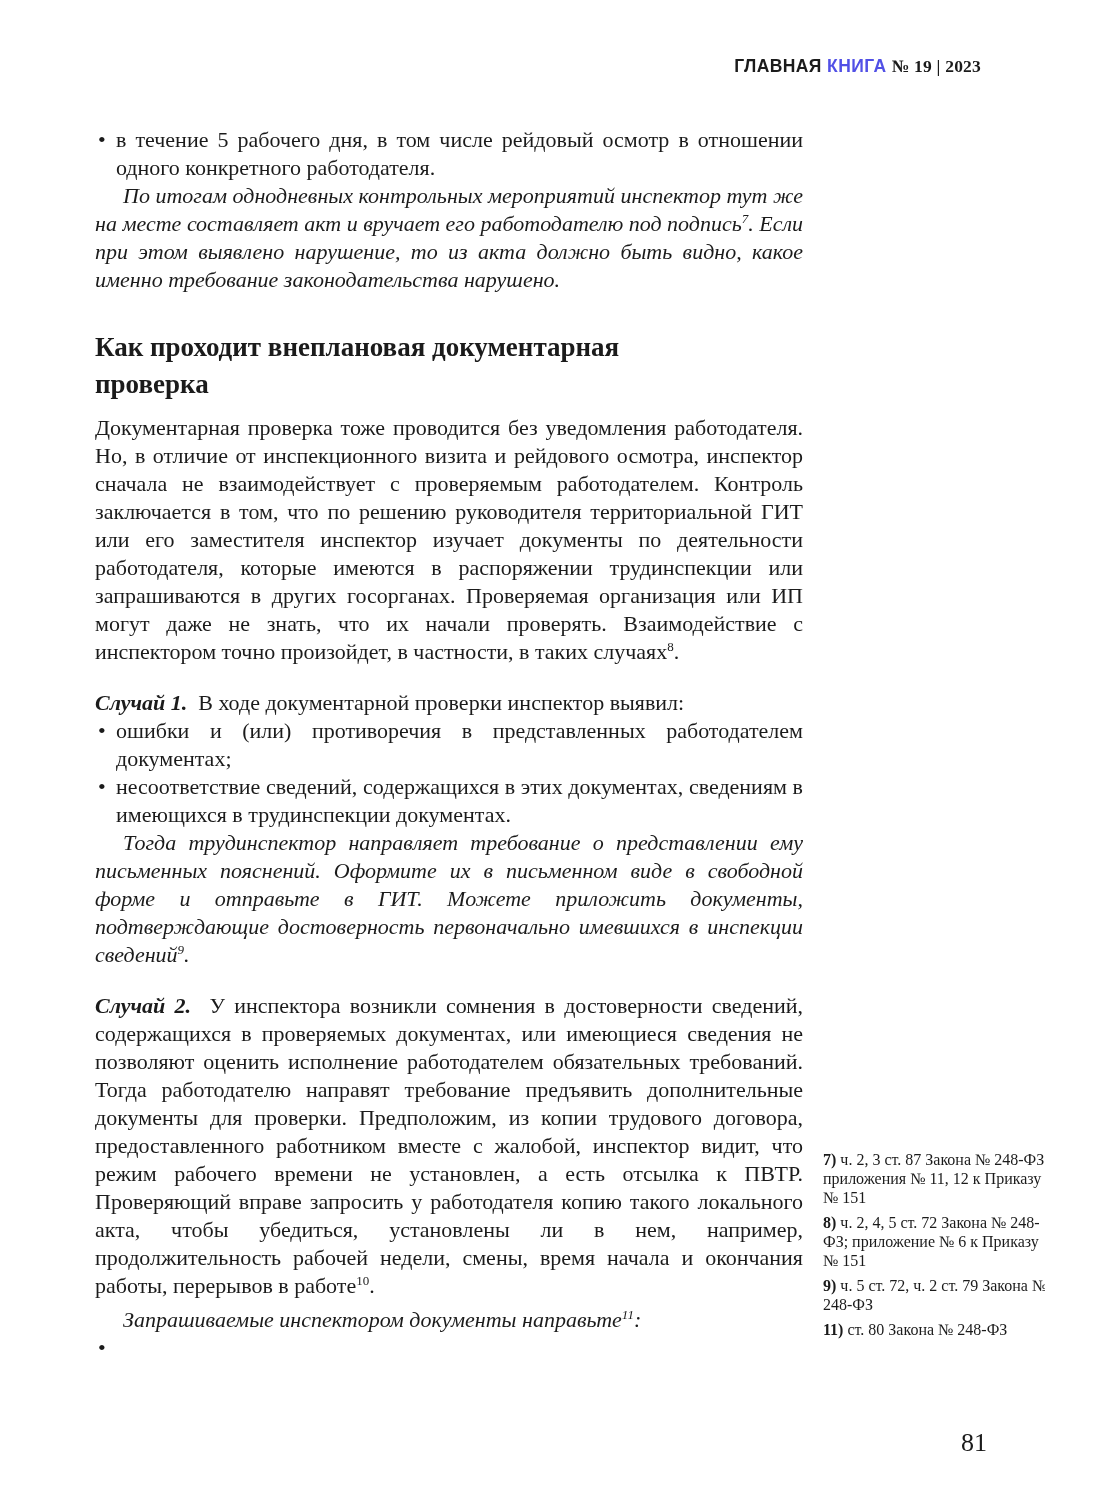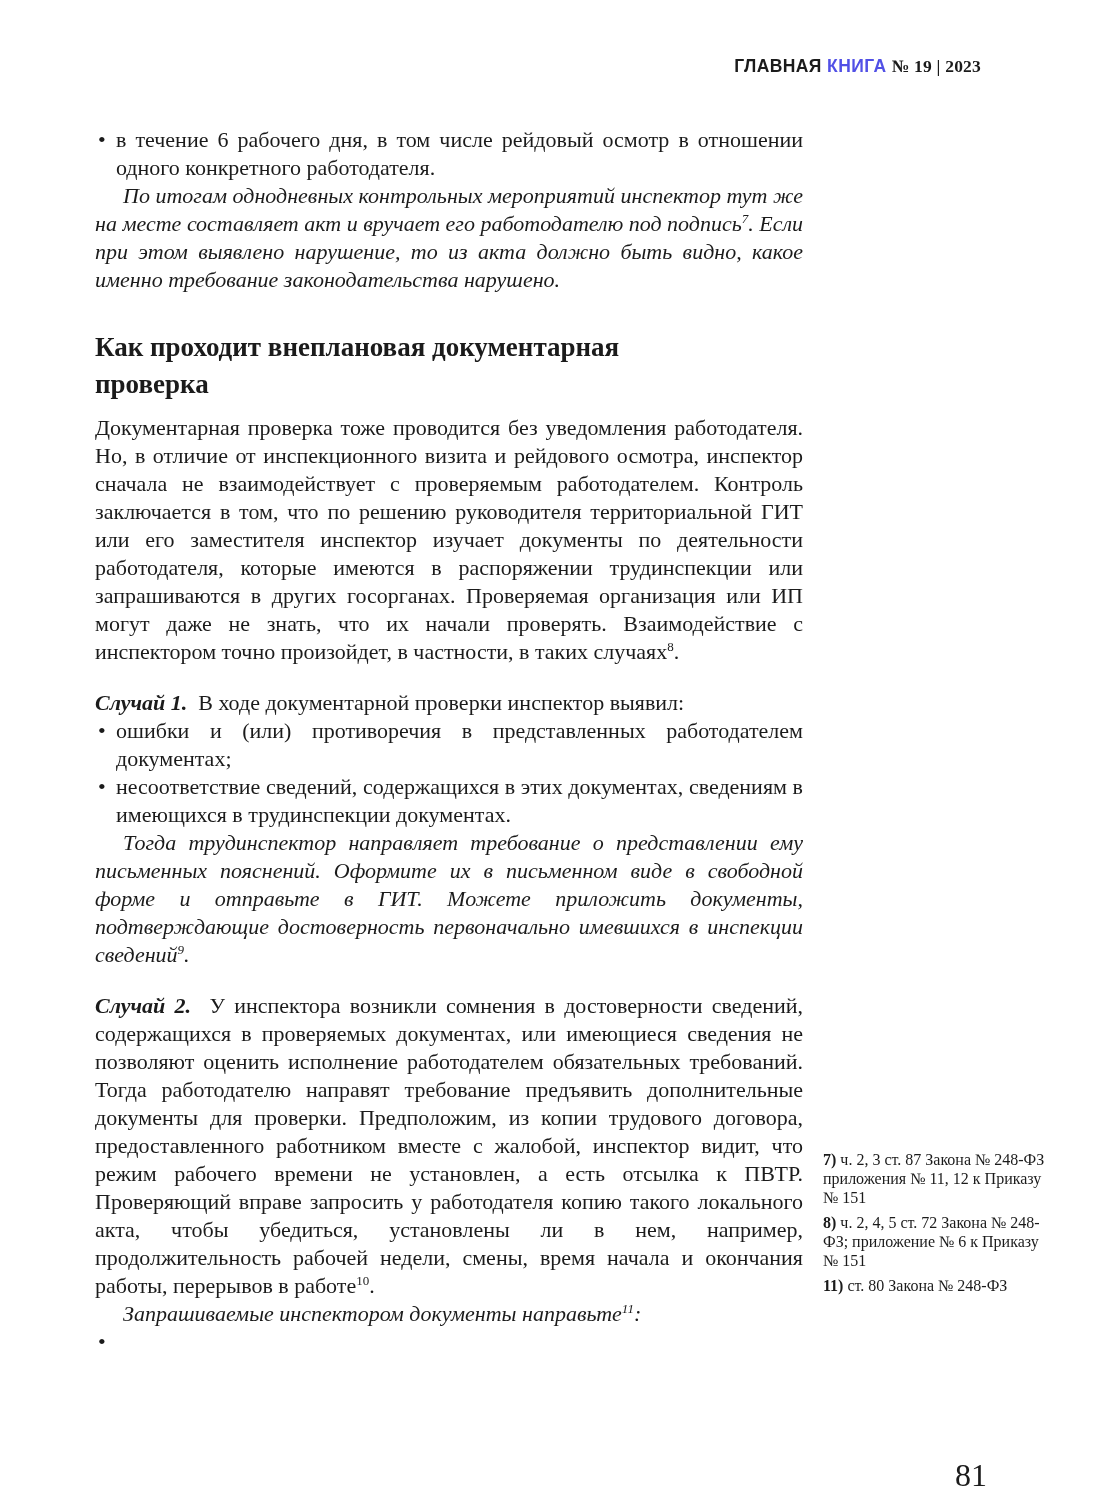--- a/index.html
+++ b/index.html
@@ -56,63 +56,63 @@
   .section-heading {
     font-size: 27px;
     line-height: 37px;
     font-weight: bold;
     margin: 35px 0 11px 0;
     max-width: 620px;
     text-align: left;
   }
   .case-para { margin-top: 23px; }
   .case-label { font-weight: bold; font-style: italic; }
-  .send-para { }
+  .send-para { margin-top: 6px; }
   sup {
     font-size: 13px;
     line-height: 0;
     vertical-align: super;
   }
   
   .footnotes {
     position: absolute;
     left: 823px;
     top: 1150px;
     width: 228px;
     font-size: 16px;
     line-height: 19px;
     text-align: left;
   }
   .footnote { margin: 0 0 6px 0; }
   .footnote-num { font-weight: bold; }
   
   .page-number {
     position: absolute;
-    top: 1460px;
+    top: 1428px;
     right: 58px;
-    font-size: 32px;
+    font-size: 26px;
     line-height: 30px;
   }
 </style>
 </head>
 <body>
 
 <div class="page">
 
   <div class="header">
     <span>ГЛАВНАЯ</span>
     <span class="brand-blue">КНИГА</span>
     <span class="issue">№ 19 | 2023</span>
   </div>
 
   <div class="main">
 
     <div class="bullet-item">
       <span class="bullet-marker">•</span>
-      <span>в течение 6 рабочего дня, в том числе рейдовый осмотр в отношении одного конкретного работодателя.</span>
+      <span>в течение 5 рабочего дня, в том числе рейдовый осмотр в отношении одного конкретного работодателя.</span>
     </div>
 
     <p class="para indent"><span>По итогам однодневных контрольных мероприятий инспектор тут же на месте составляет акт и вручает его работодателю под подпись</span><sup>7</sup><span>. Если при этом выявлено нарушение, то из акта должно быть видно, какое именно требование законодательства нарушено.</span></p>
 
     <h2 class="section-heading">Как проходит внеплановая документарная проверка</h2>
 
     <p class="para"><span>Документарная проверка тоже проводится без уведомления работодателя. Но, в отличие от инспекционного визита и рейдового осмотра, инспектор сначала не взаимодействует с проверяемым работодателем. Контроль заключается в том, что по решению руководителя территориальной ГИТ или его заместителя инспектор изучает документы по деятельности работодателя, которые имеются в распоряжении трудинспекции или запрашиваются в других госорганах. Проверяемая организация или ИП могут даже не знать, что их начали проверять. Взаимодействие с инспектором точно произойдет, в частности, в таких случаях</span><sup>8</sup><span>.</span></p>
 
     <p class="para case-para"><span class="case-label">Случай 1.</span>&nbsp; <span>В ходе документарной проверки инспектор выявил:</span></p>
 
@@ -134,18 +134,19 @@
 
     <div class="bullet-item">
       <span class="bullet-marker">•</span>
     </div>
 
   </div>
 
   <div class="footnotes">
     <p class="footnote"><span class="footnote-num">7)</span> <span>ч. 2, 3 ст. 87 Закона № 248-ФЗ; приложения № 11, 12 к Приказу № 151</span></p>
     <p class="footnote"><span class="footnote-num">8)</span> <span>ч. 2, 4, 5 ст. 72 Закона № 248-ФЗ; приложение № 6 к Приказу № 151</span></p>
+    <p class="footnote"><span class="footnote-num">9)</span> <span>ч. 5 ст. 72, ч. 2 ст. 79 Закона № 248-ФЗ</span></p>
     <p class="footnote"><span class="footnote-num">11)</span> <span>ст. 80 Закона № 248-ФЗ</span></p>
   </div>
 
   <div class="page-number">81</div>
 
 </div>
 
 </body></html>

